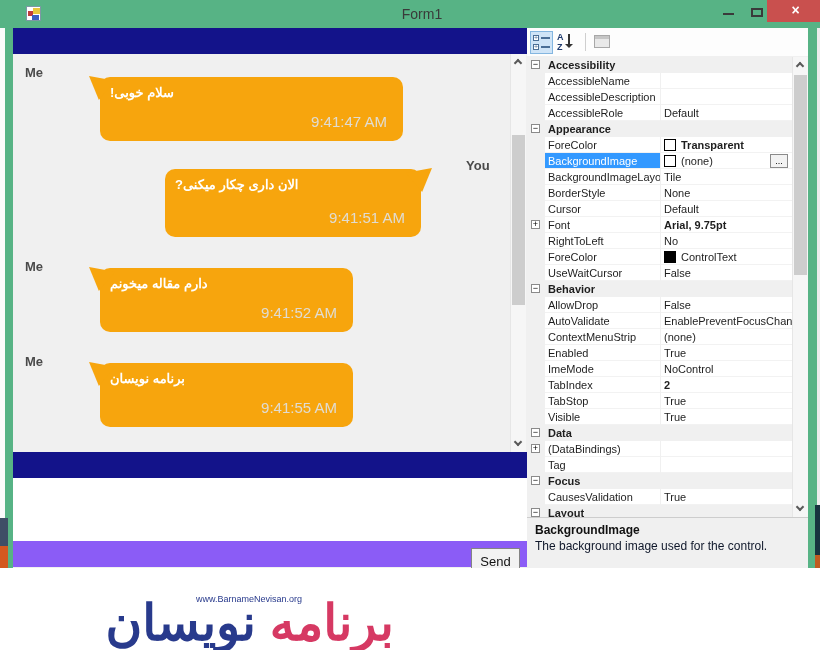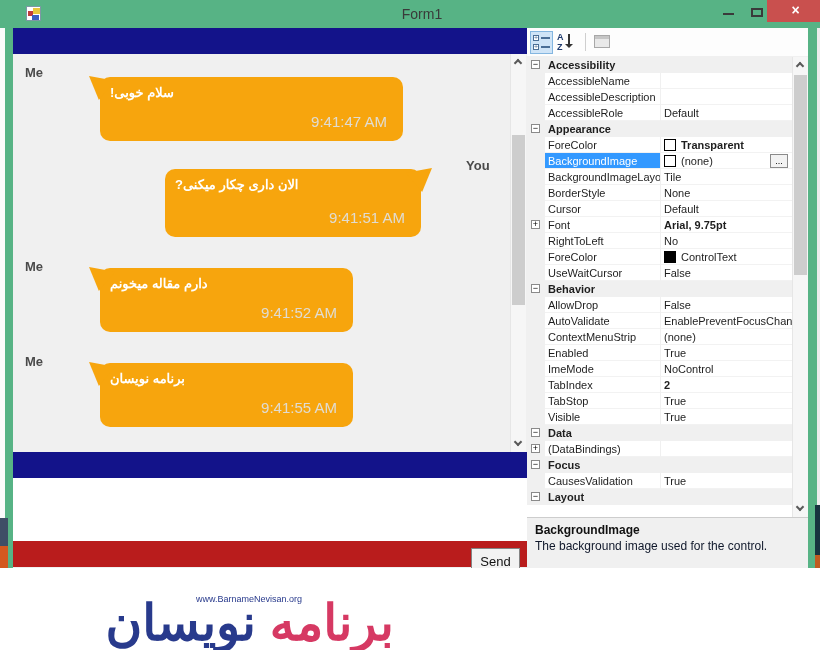--- a/index.html
+++ b/index.html
@@ -33,21 +33,21 @@
   .chat-body { position:absolute; left:0; top:26px; width:514px; height:398px; overflow:hidden; }
   .sender { position:absolute; font-size:13px; font-weight:bold; color:var(--sender-label,#4a4a4a); }
   .bubble { position:absolute; background:var(--bubble-orange,#f7a50d); border-radius:10px; }
   .tail { position:absolute; top:-1px; width:26px; height:24px; background:var(--bubble-orange,#f7a50d); }
   .bubble.left  .tail { left:-11px; clip-path:polygon(0 0, 100% 20%, 38% 100%); }
   .bubble.right .tail { right:-11px; clip-path:polygon(100% 0, 0 20%, 62% 100%); }
   .msg-text { position:absolute; left:10px; right:10px; top:8px; direction:rtl; text-align:left;
               font-size:13px; font-weight:bold; color:#fff; }
   .msg-time { position:absolute; right:16px; bottom:11px; font-size:15px; color:var(--timestamp,#e0dcd2); }
   .chat-input { position:absolute; left:0; top:450px; width:514px; height:63px; background:#fff; }
-  .chat-footer { position:absolute; left:0; top:513px; width:514px; height:26px; background:#b91c1c; }
+  .chat-footer { position:absolute; left:0; top:513px; width:514px; height:26px; background:#8b5cf6; }
   .send-btn { position:absolute; left:458px; top:7px; width:49px; height:26px;
               background:#f2f2f2; border:1px solid #848484; font-size:13px; color:#111;
               font-family:"Liberation Sans", sans-serif; }
 
   
   .vscroll { position:absolute; width:16px; background:#f6f6f6; border-left:1px solid #e6e6e6; }
   .chat-scroll { right:1px; top:0; height:398px; }
   .props-scroll { left:265px; top:29px; height:460px; }
   .sarrow { position:absolute; left:0; width:15px; height:16px; }
   .sarrow.up { top:0; } .sarrow.down { bottom:0; }
@@ -337,20 +337,25 @@
           </div>
           <div class="plabel">Data</div>
         </div>
         <div class="prow">
           <div class="gutter">
             <div class="expander">+</div>
           </div>
           <div class="plabel">(DataBindings)</div>
           <div class="pvalue"><span class="vtext"></span></div>
         </div>
+        <div class="prow">
+          <div class="gutter"></div>
+          <div class="plabel">Tag</div>
+          <div class="pvalue"><span class="vtext"></span></div>
+        </div>
         <div class="prow cat">
           <div class="gutter">
             <div class="expander">−</div>
           </div>
           <div class="plabel">Focus</div>
         </div>
         <div class="prow">
           <div class="gutter"></div>
           <div class="plabel">CausesValidation</div>
           <div class="pvalue"><span class="vtext">True</span></div>

